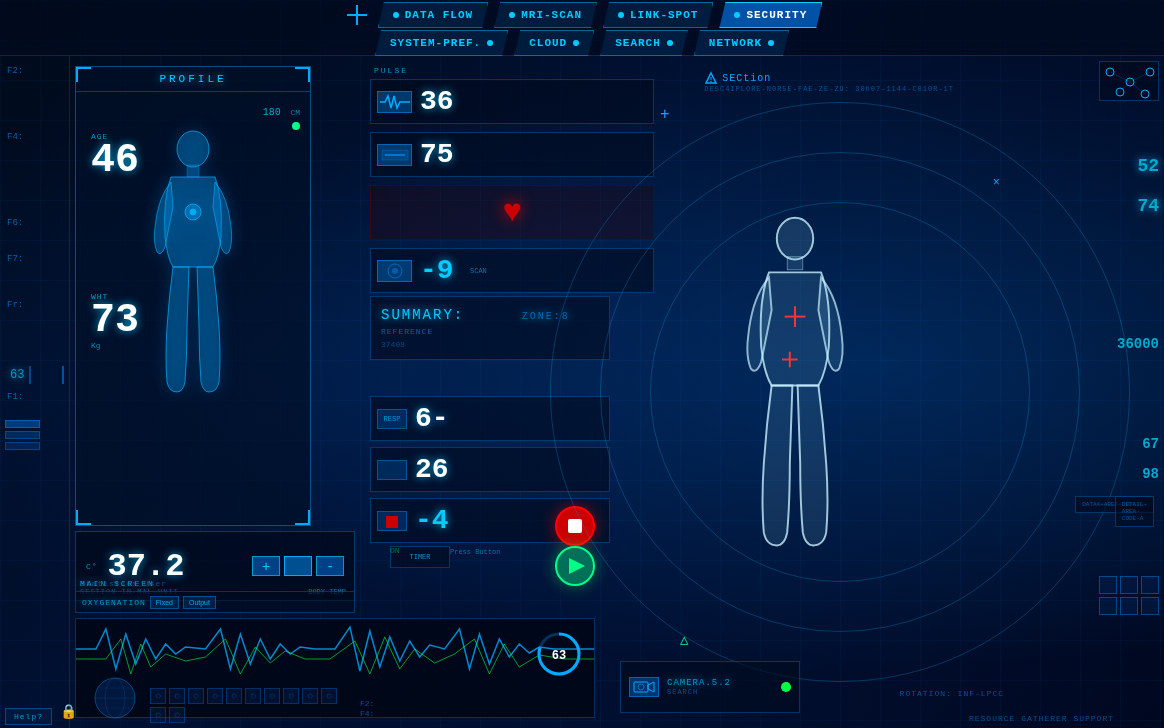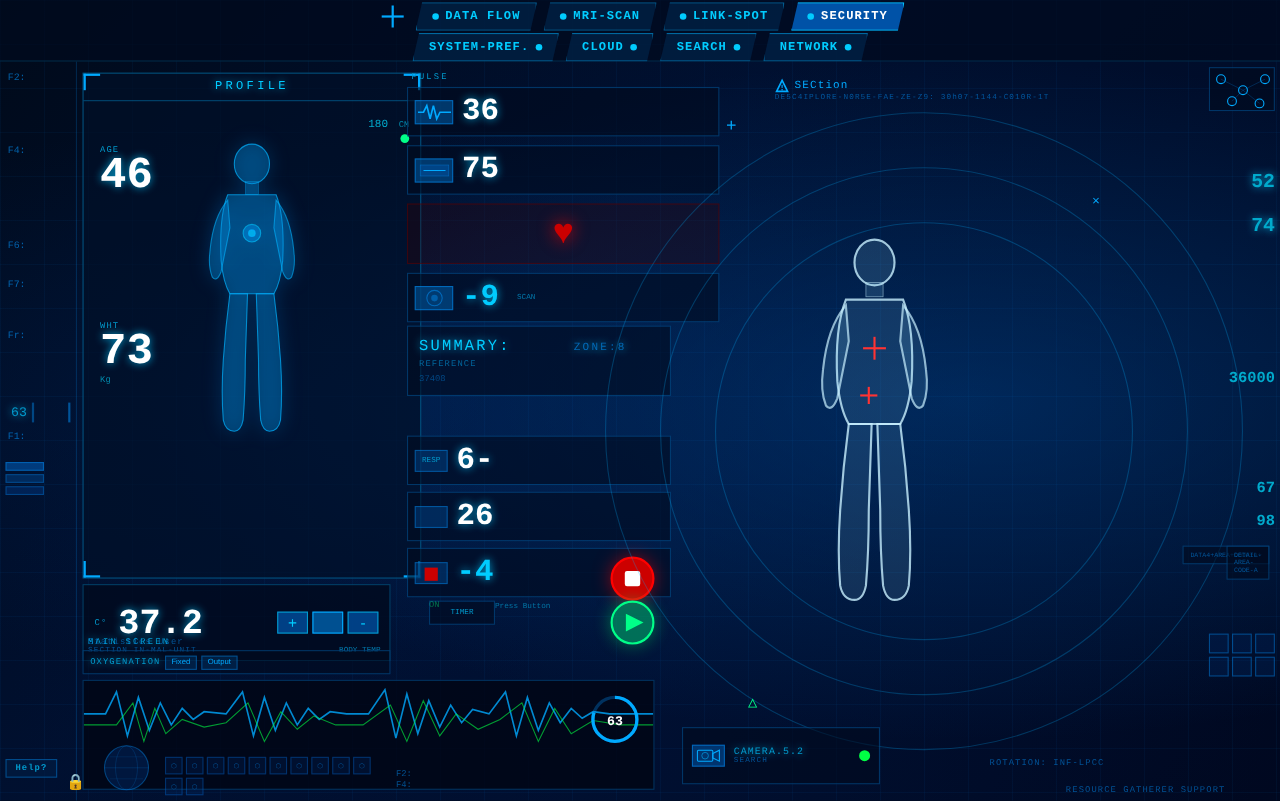--- a/index.html
+++ b/index.html
@@ -131,21 +131,21 @@
       flex-direction: column;
       padding: 10px 5px;
       gap: 8px;
     }
 
     
     .profile-panel {
       position: absolute;
       left: 75px;
       top: 10px;
-      width: 308px;
+      width: 236px;
       height: 460px;
       border: 1px solid rgba(0,180,255,0.4);
       background: rgba(0,15,40,0.7);
     }
 
     .profile-header {
       text-align: center;
       color: #00ccff;
       font-size: 11px;
       letter-spacing: 3px;
@@ -534,30 +534,29 @@
       width: 380px;
       height: 380px;
       left: 20px;
       top: 50%;
       transform: translateY(-50%);
     }
 
     
     .help-btn {
       position: absolute;
-      bottom: 21px;
+      bottom: 3px;
       left: 5px;
       padding: 3px 8px;
       border: 1px solid rgba(0,150,255,0.4);
       background: rgba(0,30,70,0.6);
       color: #0099cc;
       font-size: 8px;
       cursor: pointer;
       letter-spacing: 1px;
-      font-weight: bold;
     }
 
     
     .sidebar-number {
       font-size: 12px;
       color: #0099cc;
       padding: 2px 5px;
       border-right: 2px solid rgba(0,150,255,0.4);
     }
 

